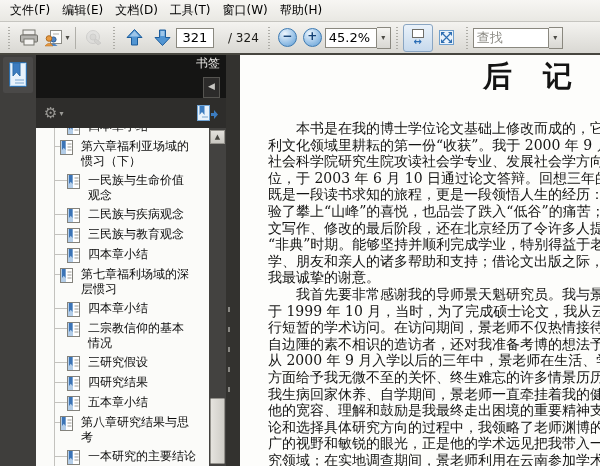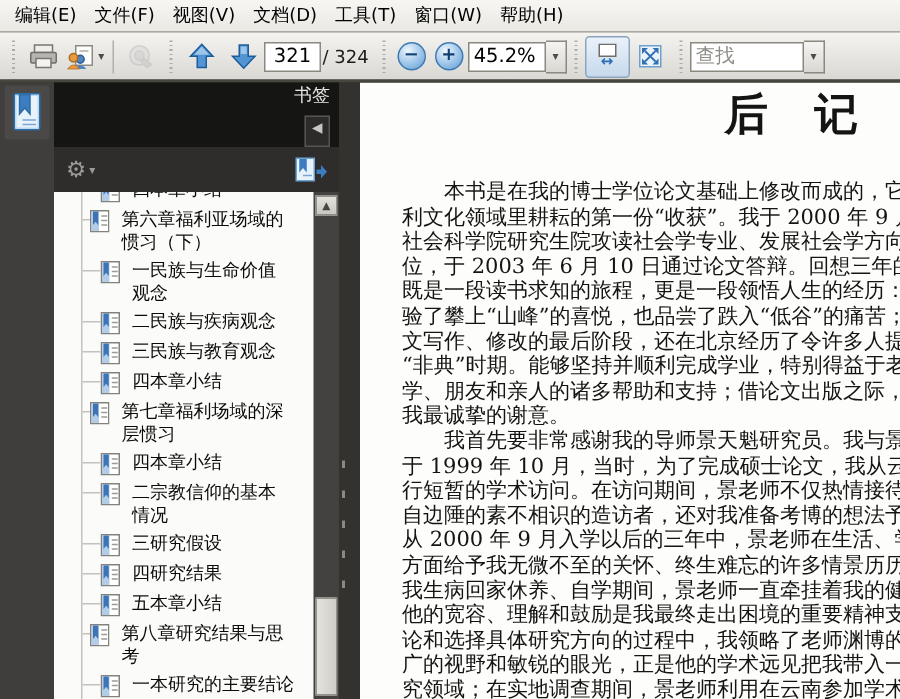--- a/index.html
+++ b/index.html
@@ -21,21 +21,21 @@
         background-size:2px 100%;background-repeat:no-repeat;background-position:1px 0;}
   .sep{width:1px;height:22px;background:#b0afa9;margin:0 4px;}
   .tbtn{height:26px;min-width:28px;display:flex;align-items:center;justify-content:center;
         border-radius:3px;gap:2px;}
   .tbtn.disabled{opacity:.45;filter:grayscale(1);}
   .tbtn.pressed{border:1px solid #89a5c2;background:linear-gradient(#eaf2fa,#c6d9ec);}
   .caret{font-size:8px;color:#4c4b46;line-height:8px;}
   .tb-input{height:18px;border:1px solid #8a887f;background:#fff;font-size:13px;
             font-family:"DejaVu Sans","Liberation Sans",sans-serif;padding:0 3px;}
   .page-input{width:30px;text-align:center;}
-  .page-total{margin:0 4px 0 1px;color:#1d1c18;white-space:nowrap;}
+  .page-total{margin:0 4px 0 14px;color:#1d1c18;white-space:nowrap;}
   .zoom-input{width:44px;}
   .circle-btn{width:17px;height:17px;border-radius:50%;border:1px solid #3d7ab2;
               background:radial-gradient(circle at 35% 28%,#eef6fd,#9cc4e8 55%,#5e9cd2);
               color:#123f73;font-weight:bold;font-size:12px;line-height:15px;text-align:center;
               margin:0 3px;}
   .find-input{width:68px;color:#000;}
   .find-input::placeholder{color:#8d8c86;}
   .combo-caret{width:13px;height:20px;border:1px solid #8a887f;border-left:none;background:linear-gradient(#f5f4f1,#d8d7d2);
                display:flex;align-items:center;justify-content:center;}
 
@@ -91,23 +91,22 @@
 
   svg{display:block;}
 </style>
 </head>
 <body>
 
 <div class="app">
 
   <div class="menubar">
 
-  <div class="menu-item">编辑(E)</div>
-      <div class="menu-item">文件(F)</div>
-      <div class="menu-item">视图(V)</div>
+  <div class="menu-item">文件(F)</div>
+      <div class="menu-item">编辑(E)</div>
       <div class="menu-item">文档(D)</div>
       <div class="menu-item">工具(T)</div>
       <div class="menu-item">窗口(W)</div>
       <div class="menu-item">帮助(H)</div>
     </div>
 
   <div class="toolbar">
     <div class="grip"></div>
 
     <div class="tbtn">

